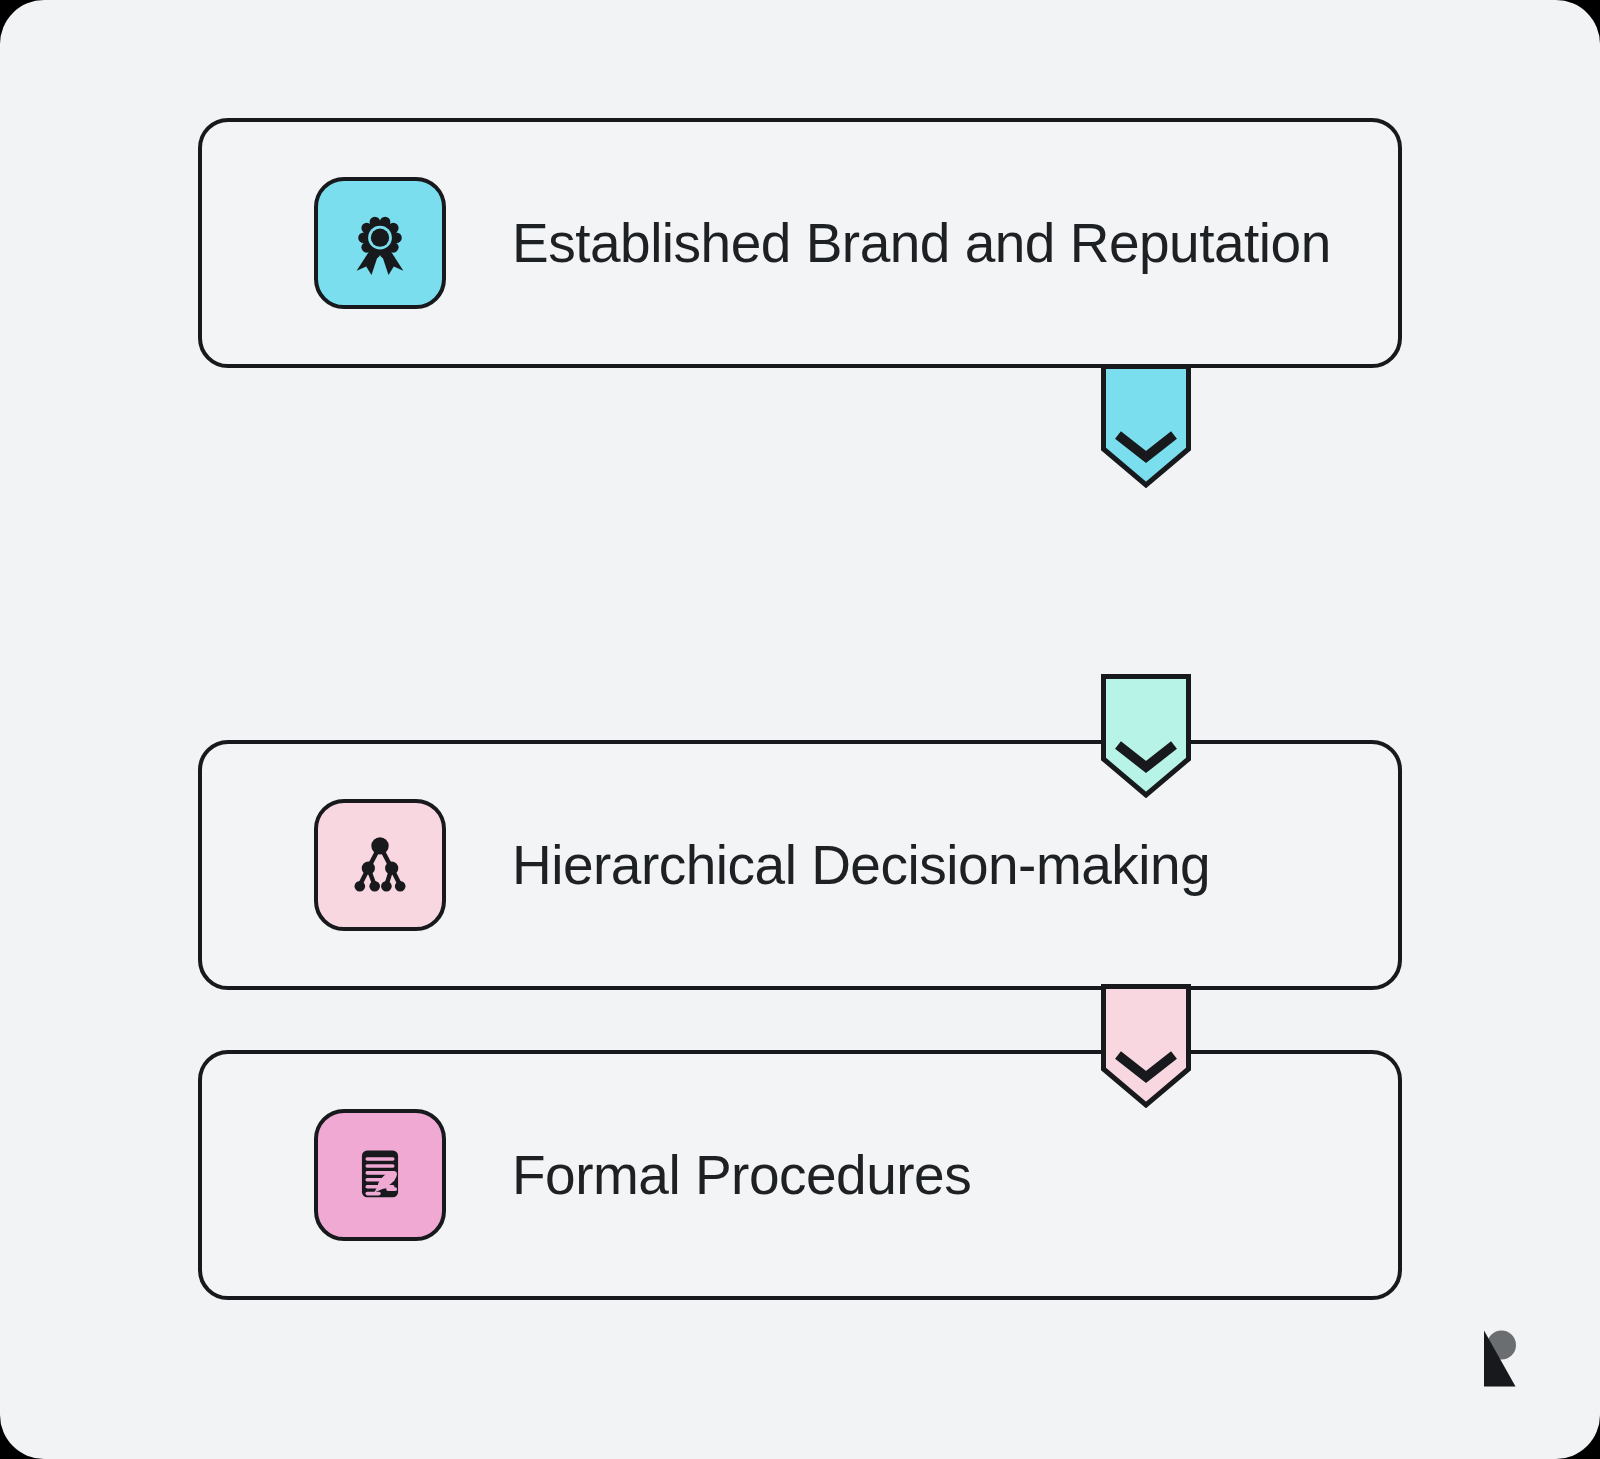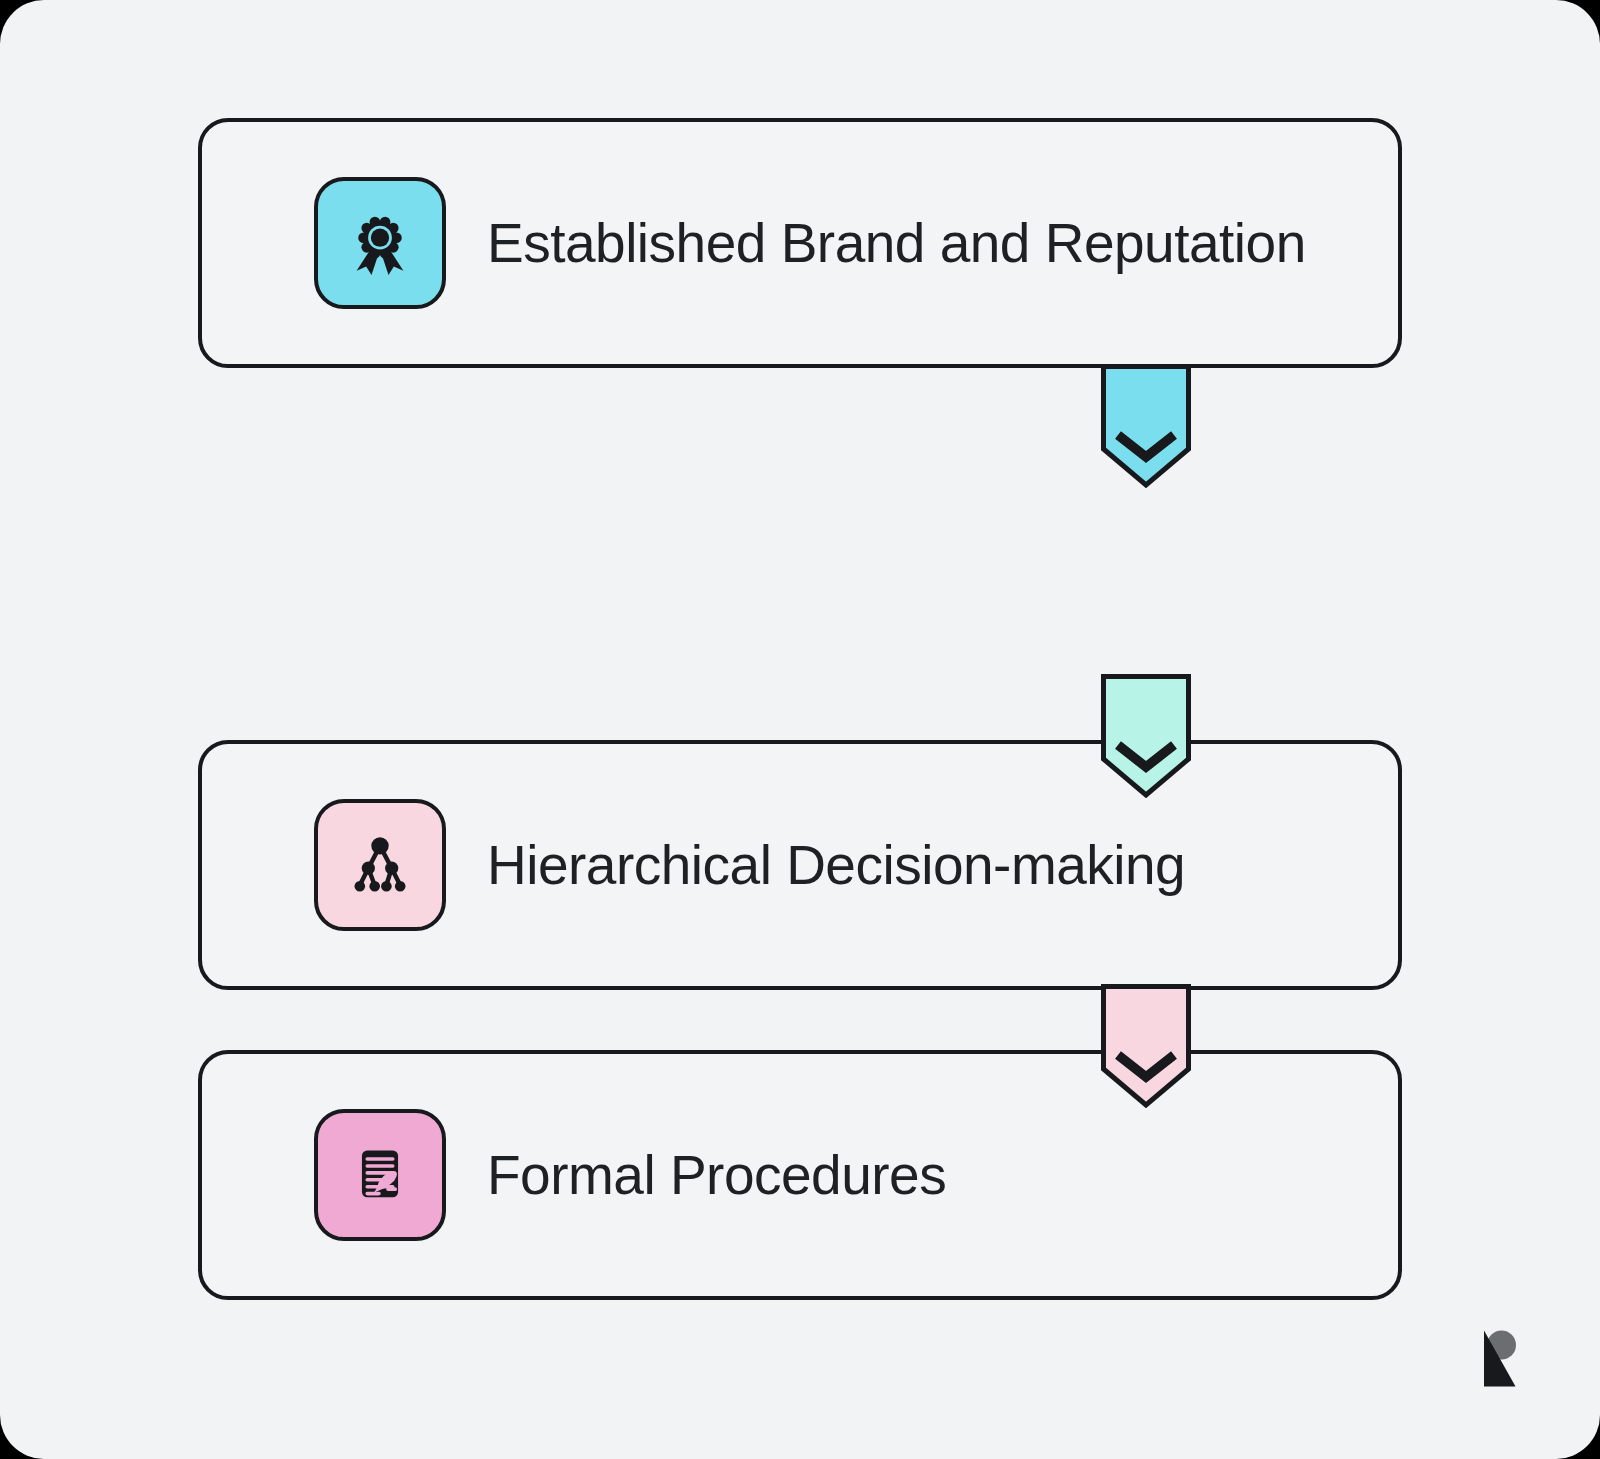--- a/index.html
+++ b/index.html
@@ -35,21 +35,21 @@
     box-sizing: border-box;
     margin-left: 112px;
     border: 4px solid #17191c;
     border-radius: 30px;
     flex: 0 0 auto;
     display: flex;
     align-items: center;
     justify-content: center;
   }
   .label {
-    margin-left: 41px;
+    margin-left: 66px;
     font-size: 55px;
     font-weight: 400;
     letter-spacing: -0.5px;
     color: #1e2124;
     white-space: nowrap;
   }
   .arrow {
     position: absolute;
     left: 1101px;
     width: 90px;

